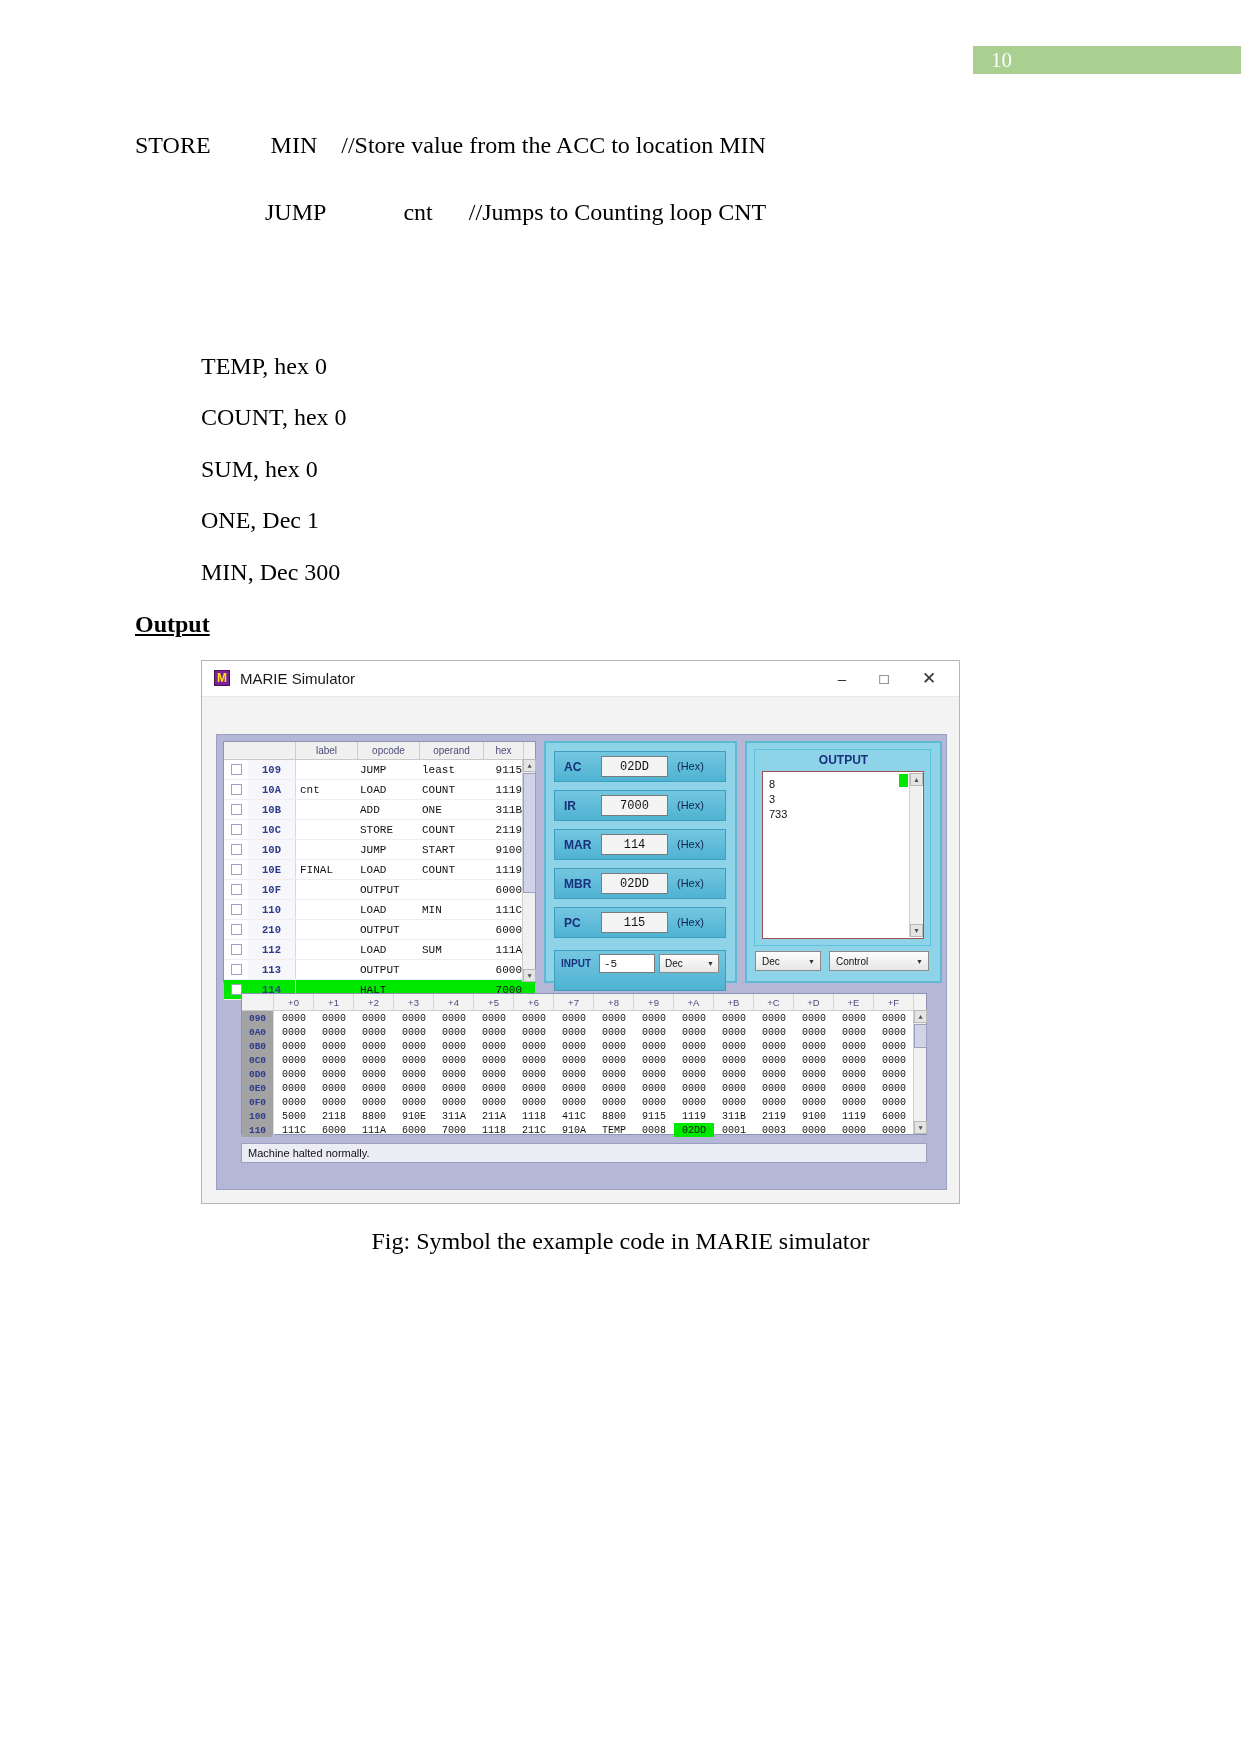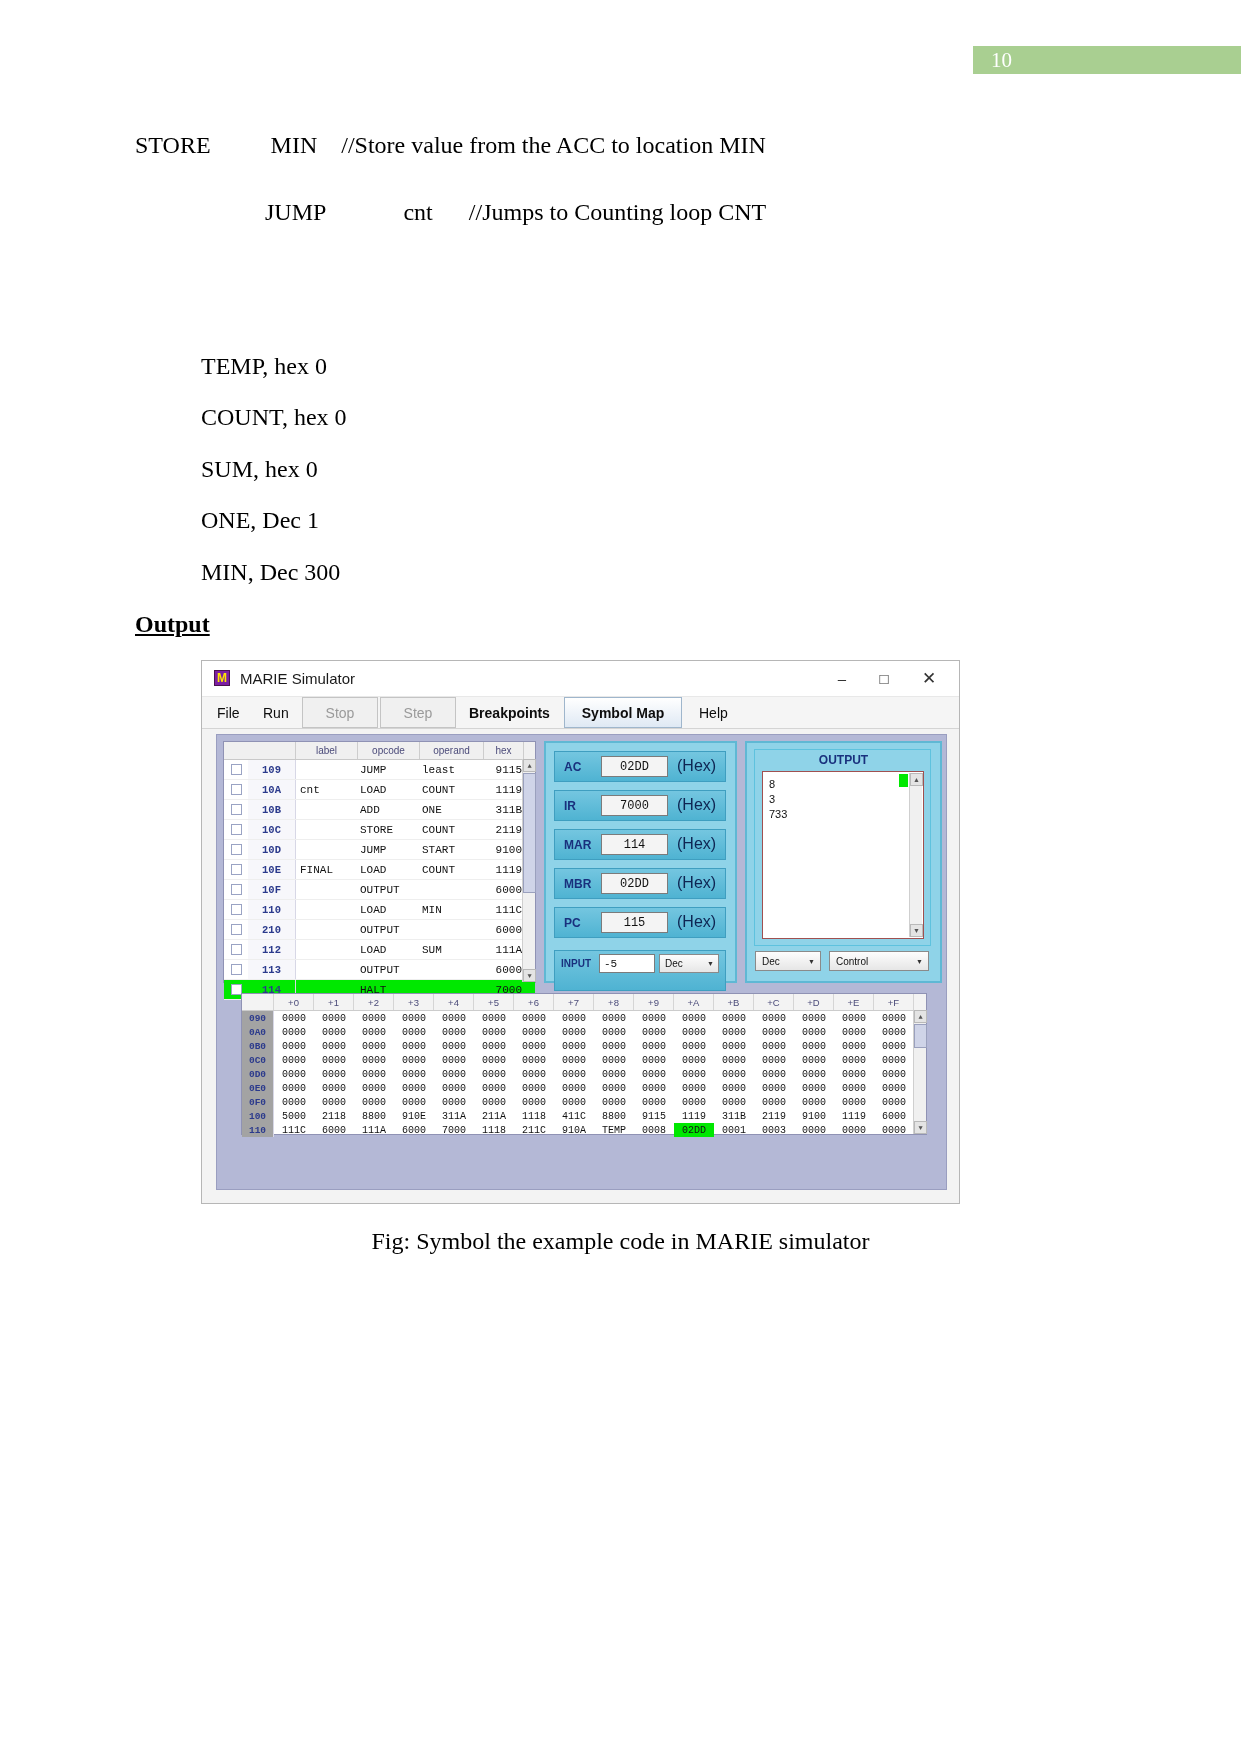--- a/index.html
+++ b/index.html
@@ -157,21 +157,21 @@
     font-size:12px;font-weight:bold;color:#19307d;
   }
   .reg-val{
     position:absolute;left:46px;top:4px;width:67px;height:21px;
     background:#f4f4f4;border:1px solid #7b7b7b;box-sizing:border-box;
     font-family:"Liberation Mono",monospace;font-size:12px;color:#111;
     display:flex;align-items:center;justify-content:center;
   }
   .reg-unit{
     position:absolute;left:122px;top:0;height:27px;display:flex;align-items:center;
-    font-size:16px;color:#0e2552;
+    font-size:11px;color:#0e2552;
   }
   #reg-input-row{
     position:absolute;left:8px;top:207px;width:172px;height:41px;
     background:linear-gradient(#74c6e0,#4fb3d2);border:1px solid #3f9ec0;box-sizing:border-box;
   }
   #reg-input-label{
     position:absolute;left:6px;top:0;height:25px;display:flex;align-items:center;
     font-size:10px;font-weight:bold;color:#19307d;
   }
   #reg-input-val{
@@ -278,29 +278,20 @@
 <div id="sim-window">
 
   <div id="titlebar">
     <div id="app-icon">M</div>
     <div id="app-title">MARIE Simulator</div>
     <div class="win-btn" id="btn-min">–</div>
     <div class="win-btn" id="btn-max">□</div>
     <div class="win-btn" id="btn-close">✕</div>
   </div>
 
-  <div id="menubar">
-    <div class="menu-item" id="m-file">File</div>
-    <div class="menu-item" id="m-run">Run</div>
-    <div class="menu-item menu-btn disabled" id="m-stop">Stop</div>
-    <div class="menu-item menu-btn disabled" id="m-step">Step</div>
-    <div class="menu-item" id="m-breakpoints">Breakpoints</div>
-    <div class="menu-item menu-btn active" id="m-symbolmap">Symbol Map</div>
-    <div class="menu-item" id="m-help">Help</div>
-  </div>
 
   <div id="work-area">
 
     <div id="code-panel">
       <div id="code-head">
         <div class="ch" id="ch-chk"></div>
         <div class="ch" id="ch-addr"></div>
         <div class="ch" id="ch-label">label</div>
         <div class="ch" id="ch-op">opcode</div>
         <div class="ch" id="ch-operand">operand</div>
@@ -692,16 +683,17 @@
             <div class="mem-cell" style="left: 632px;">0000</div>
           </div>
         </div>
       <div id="mem-vscroll">
         <div class="sb-arrow up">▲</div>
         <div class="sb-thumb" style="top:14px;height:24px;"></div>
         <div class="sb-arrow down">▼</div>
       </div>
     </div>
 
+    <div id="statusbar">Machine halted normally.</div>
   </div>
 </div>
 
 <div id="fig-caption">Fig: Symbol the example code in MARIE simulator</div>
 
 </body></html>

